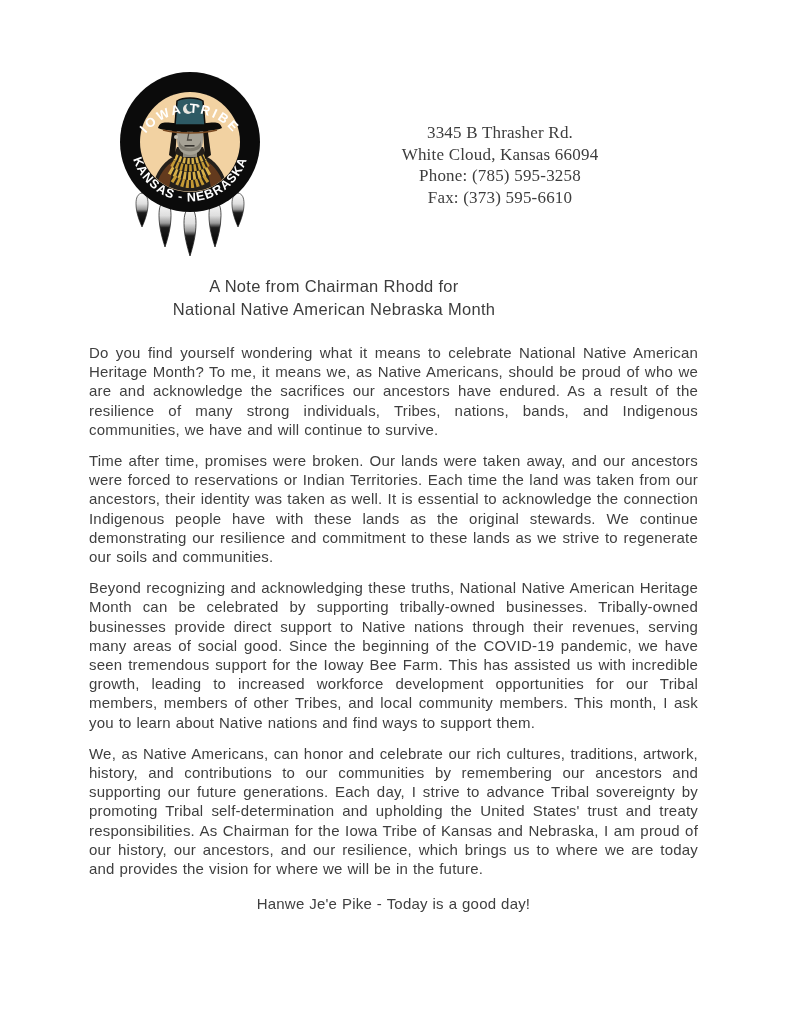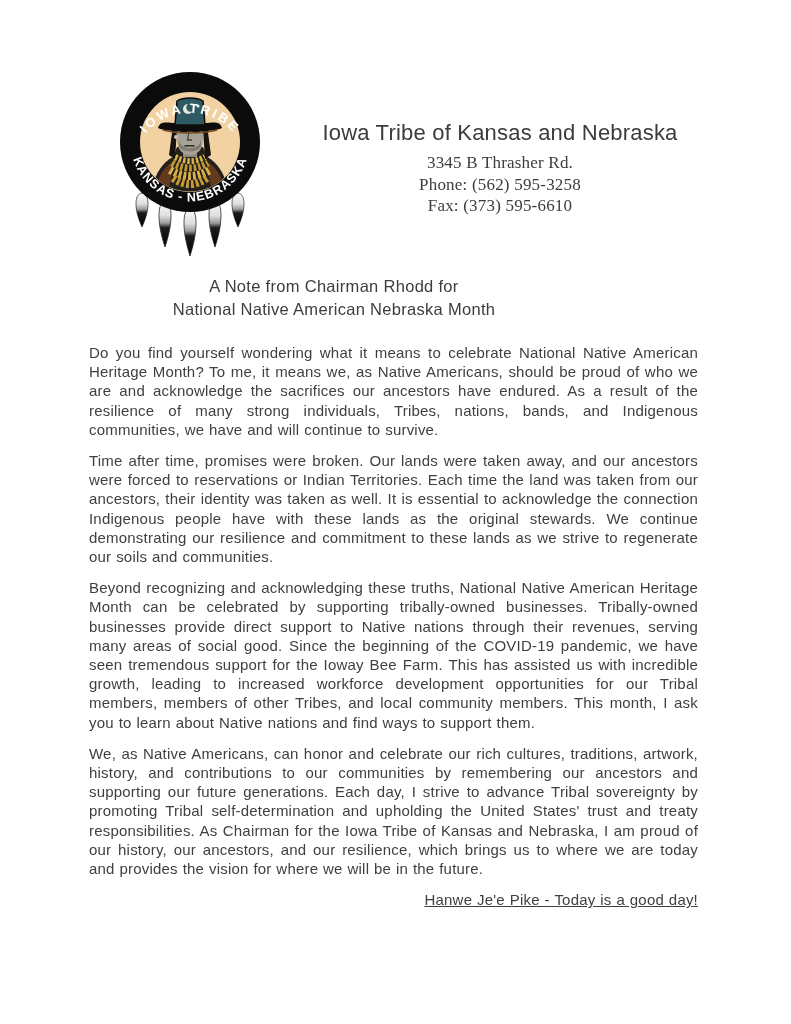--- a/index.html
+++ b/index.html
@@ -30,21 +30,21 @@
     text-align:center;font-size:16.5px;line-height:22.5px;color:#3d3d3d;
     letter-spacing:0.3px;
   }
   
   .letter-body{
     position:absolute;left:89px;top:339px;width:609px;
     font-size:15px;line-height:19.2px;color:#3f3f3f;
     letter-spacing:0.2px;word-spacing:0.5px;
   }
   .letter-body p{margin:4px 0 12px 0;text-align:justify;}
-  .letter-body p.closing{text-align:right;margin:0;text-decoration:underline;}
+  .letter-body p.closing{text-align:center;margin:16px;}
 </style>
 </head>
 <body>
 
 <div class="page">
 
   <svg class="logo" viewBox="0 0 146 190" aria-hidden="true">
     <defs>
       <linearGradient id="featherGrad" x1="0" y1="0" x2="0" y2="1">
         <stop offset="0" stop-color="#fdfdfd"></stop>
@@ -118,23 +118,23 @@
     </defs>
     <text font-family="Liberation Sans, DejaVu Sans, sans-serif" font-size="13" font-weight="bold" fill="#ffffff" letter-spacing="2.5">
       <textPath href="#topArc" startOffset="50%" text-anchor="middle">IOWA TRIBE</textPath>
     </text>
     <text font-family="Liberation Sans, DejaVu Sans, sans-serif" font-size="12.5" font-weight="bold" fill="#ffffff" letter-spacing="1">
       <textPath href="#bottomArc" startOffset="50%" text-anchor="middle">KANSAS - NEBRASKA</textPath>
     </text>
   </svg>
 
   <div class="header-text">
-    <h1 class="org-name">Iowa Tribe of Kansas and Nebraska</h1>
     <div class="addr-line">3345 B Thrasher Rd.</div>
-    <div class="addr-line">Phone: (562) 595-3258</div>
+    <div class="addr-line">White Cloud, Kansas 66094</div>
+    <div class="addr-line">Phone: (785) 595-3258</div>
     <div class="addr-line">Fax: (373) 595-6610</div>
   </div>
 
   <div class="note-title">
     <div>A Note from Chairman Rhodd for</div>
     <div>National Native American Nebraska Month</div>
   </div>
 
   <div class="letter-body">
     <p>Do you find yourself wondering what it means to celebrate National Native American Heritage Month? To me, it means we, as Native Americans, should be proud of who we are and acknowledge the sacrifices our ancestors have endured. As a result of the resilience of many strong individuals, Tribes, nations, bands, and Indigenous communities, we have and will continue to survive.</p>

